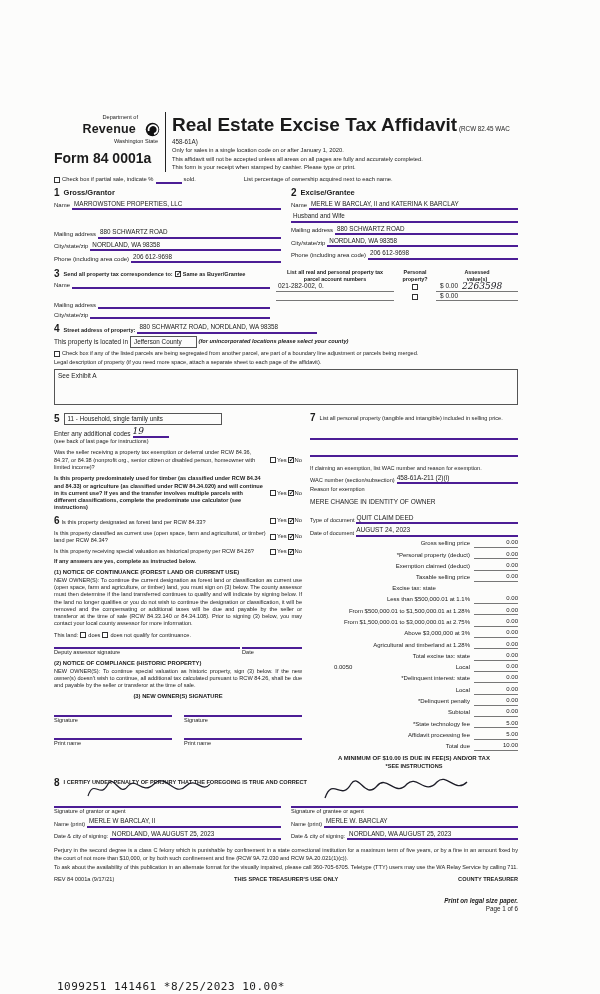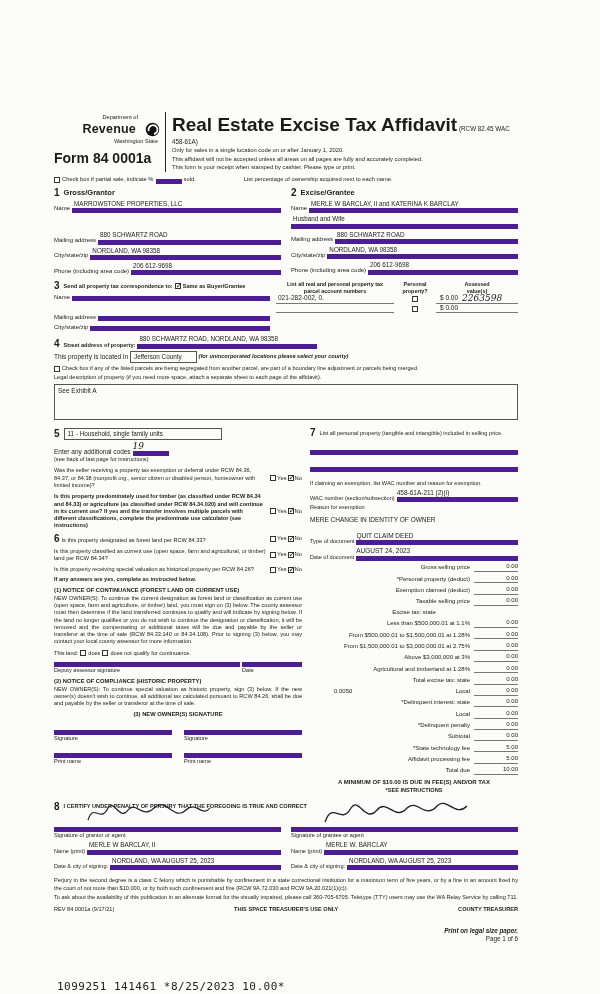--- a/index.html
+++ b/index.html
@@ -4,21 +4,21 @@
 <style>
   * { margin:0; padding:0; box-sizing:border-box; }
   html,body { width:600px; height:994px; }
   body { background:#fcfcfb; position:relative; font-family:"Liberation Sans",sans-serif; color:#1b1b1b; }
   .sheet { position:absolute; left:54px; top:112px; width:464px; font-size:6.5px; line-height:1.3; }
   .tiny { font-size:5.6px; }
   .b { font-weight:bold; }
   .i { font-style:italic; }
   .r { display:flex; align-items:flex-end; gap:2px; }
   .grow { flex:1; }
-  .u { border-bottom:5px solid #4c1d95; min-height:8px; display:inline-block; }
+  .u { border-bottom:2px solid #4c1d95; min-height:8px; display:inline-block; }
   .mt1 { margin-top:2px; } .mt2 { margin-top:4px; } .mt4 { margin-top:8px; }
   .secnum { font-size:10px; font-weight:bold; margin-right:2px; line-height:1; }
   .sectitle { font-size:7.5px; font-weight:bold; }
   .cb { display:inline-block; width:6px; height:6px; border:1px solid #333; position:relative; flex:none; background:#fff; vertical-align:-1px; }
   .cb.checked::after { content:"\2713"; position:absolute; top:-3px; left:0px; font-size:8px; color:#111; }
   .hand { font-family:"DejaVu Serif",serif; font-style:italic; font-size:9px; color:#15151c; line-height:1; }
   
   .hdr { display:flex; gap:6px; }
   .logo-col { width:112px; border-right:1.5px solid #222; padding-right:5px; padding-top:2px; }
   .dept-top { font-size:5.6px; text-align:right; padding-right:22px; }

